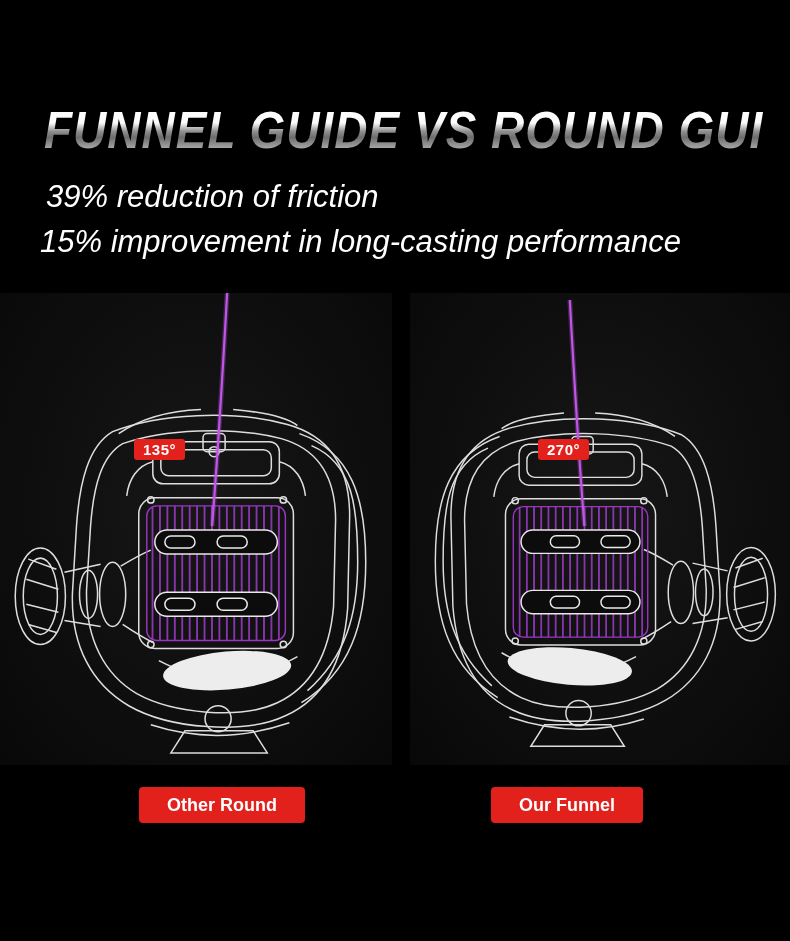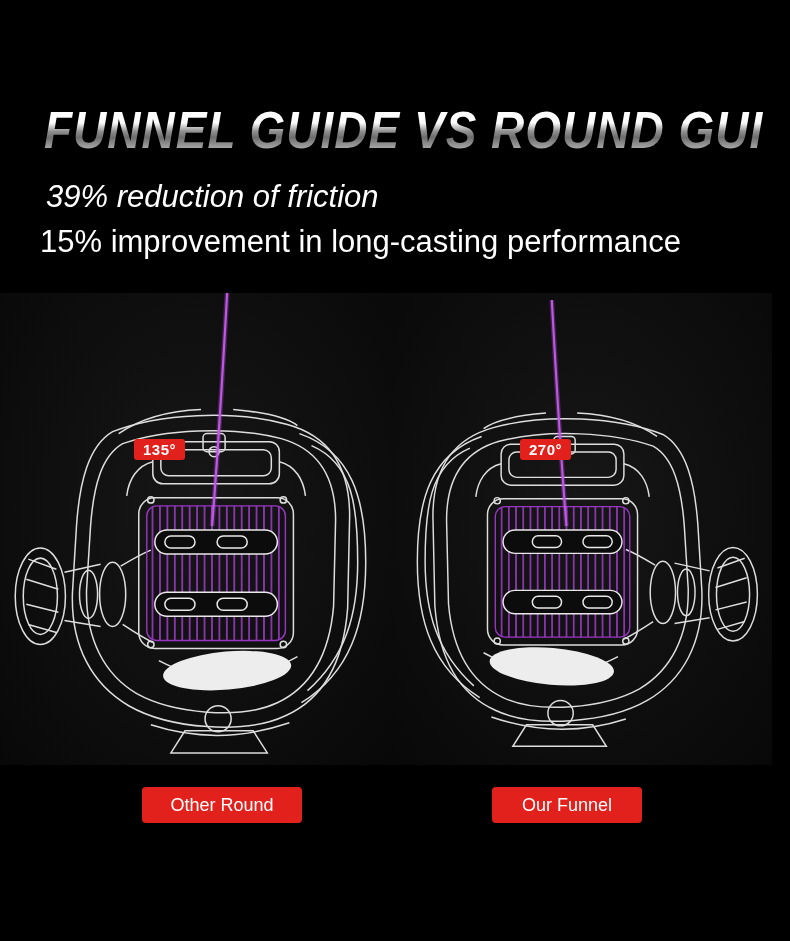--- a/index.html
+++ b/index.html
@@ -16,46 +16,46 @@
   }
   @supports (-webkit-background-clip: text){
     .title{
       background:linear-gradient(180deg,#ffffff 0%,#fbfbfb 38%,#8f8f8f 52%,#6d6d6d 62%,#e6e6e6 100%);
       -webkit-background-clip:text;-webkit-text-fill-color:transparent;
       text-shadow:none;filter:drop-shadow(2px 3px 2px rgba(0,0,0,.85));
     }
   }
   .subtitle{position:absolute;color:#ffffff;font-size:31px;line-height:45px;}
   .subtitle-1{left:46px;top:174px;font-style:italic;}
-  .subtitle-2{left:40px;top:219px;}
+  .subtitle-2{left:40px;top:219px;font-style:italic;}
 
   
   .compare-row{position:absolute;left:0;top:293px;width:790px;height:472px;
-    display:flex;gap:0;}
+    display:flex;gap:18px;}
   .panel{height:472px;position:relative;
     background:radial-gradient(ellipse at 50% 45%, #171717 0%, #0e0e0e 60%, #080808 100%);}
   .panel-left{width:392px;}
   .panel-right{width:380px;}
   .reel-svg{position:absolute;left:0;top:0;width:100%;height:100%;}
 
   .angle-badge{
     position:absolute;top:146px;left:calc(50% - 62px);
     background:#e2201c;color:#fff;font-size:15px;font-weight:bold;
     padding:2px 9px;border-radius:3px;letter-spacing:.5px;
   }
 
   
   .caption-row{position:absolute;left:0;top:787px;width:790px;
     display:flex;gap:18px;}
   .caption-col{display:flex;justify-content:center;}
   .caption-col-left{width:392px;padding-left:52px;box-sizing:border-box;}
   .caption-col-right{width:380px;padding-right:66px;box-sizing:border-box;text-align:center;}
   .caption-pill{
     min-width:150px;height:36px;background:#e2201c;border-radius:4px;
-    color:#fff;font-size:18px;font-weight:normal;
+    color:#fff;font-size:18px;font-weight:bold;
     display:flex;align-items:center;justify-content:center;
     padding:0 28px;box-sizing:border-box;white-space:nowrap;
   }
   .hidden-defs{position:absolute;width:0;height:0;overflow:hidden;}
 </style>
 </head>
 <body>
 
 <svg class="hidden-defs" aria-hidden="true">
   <defs>

